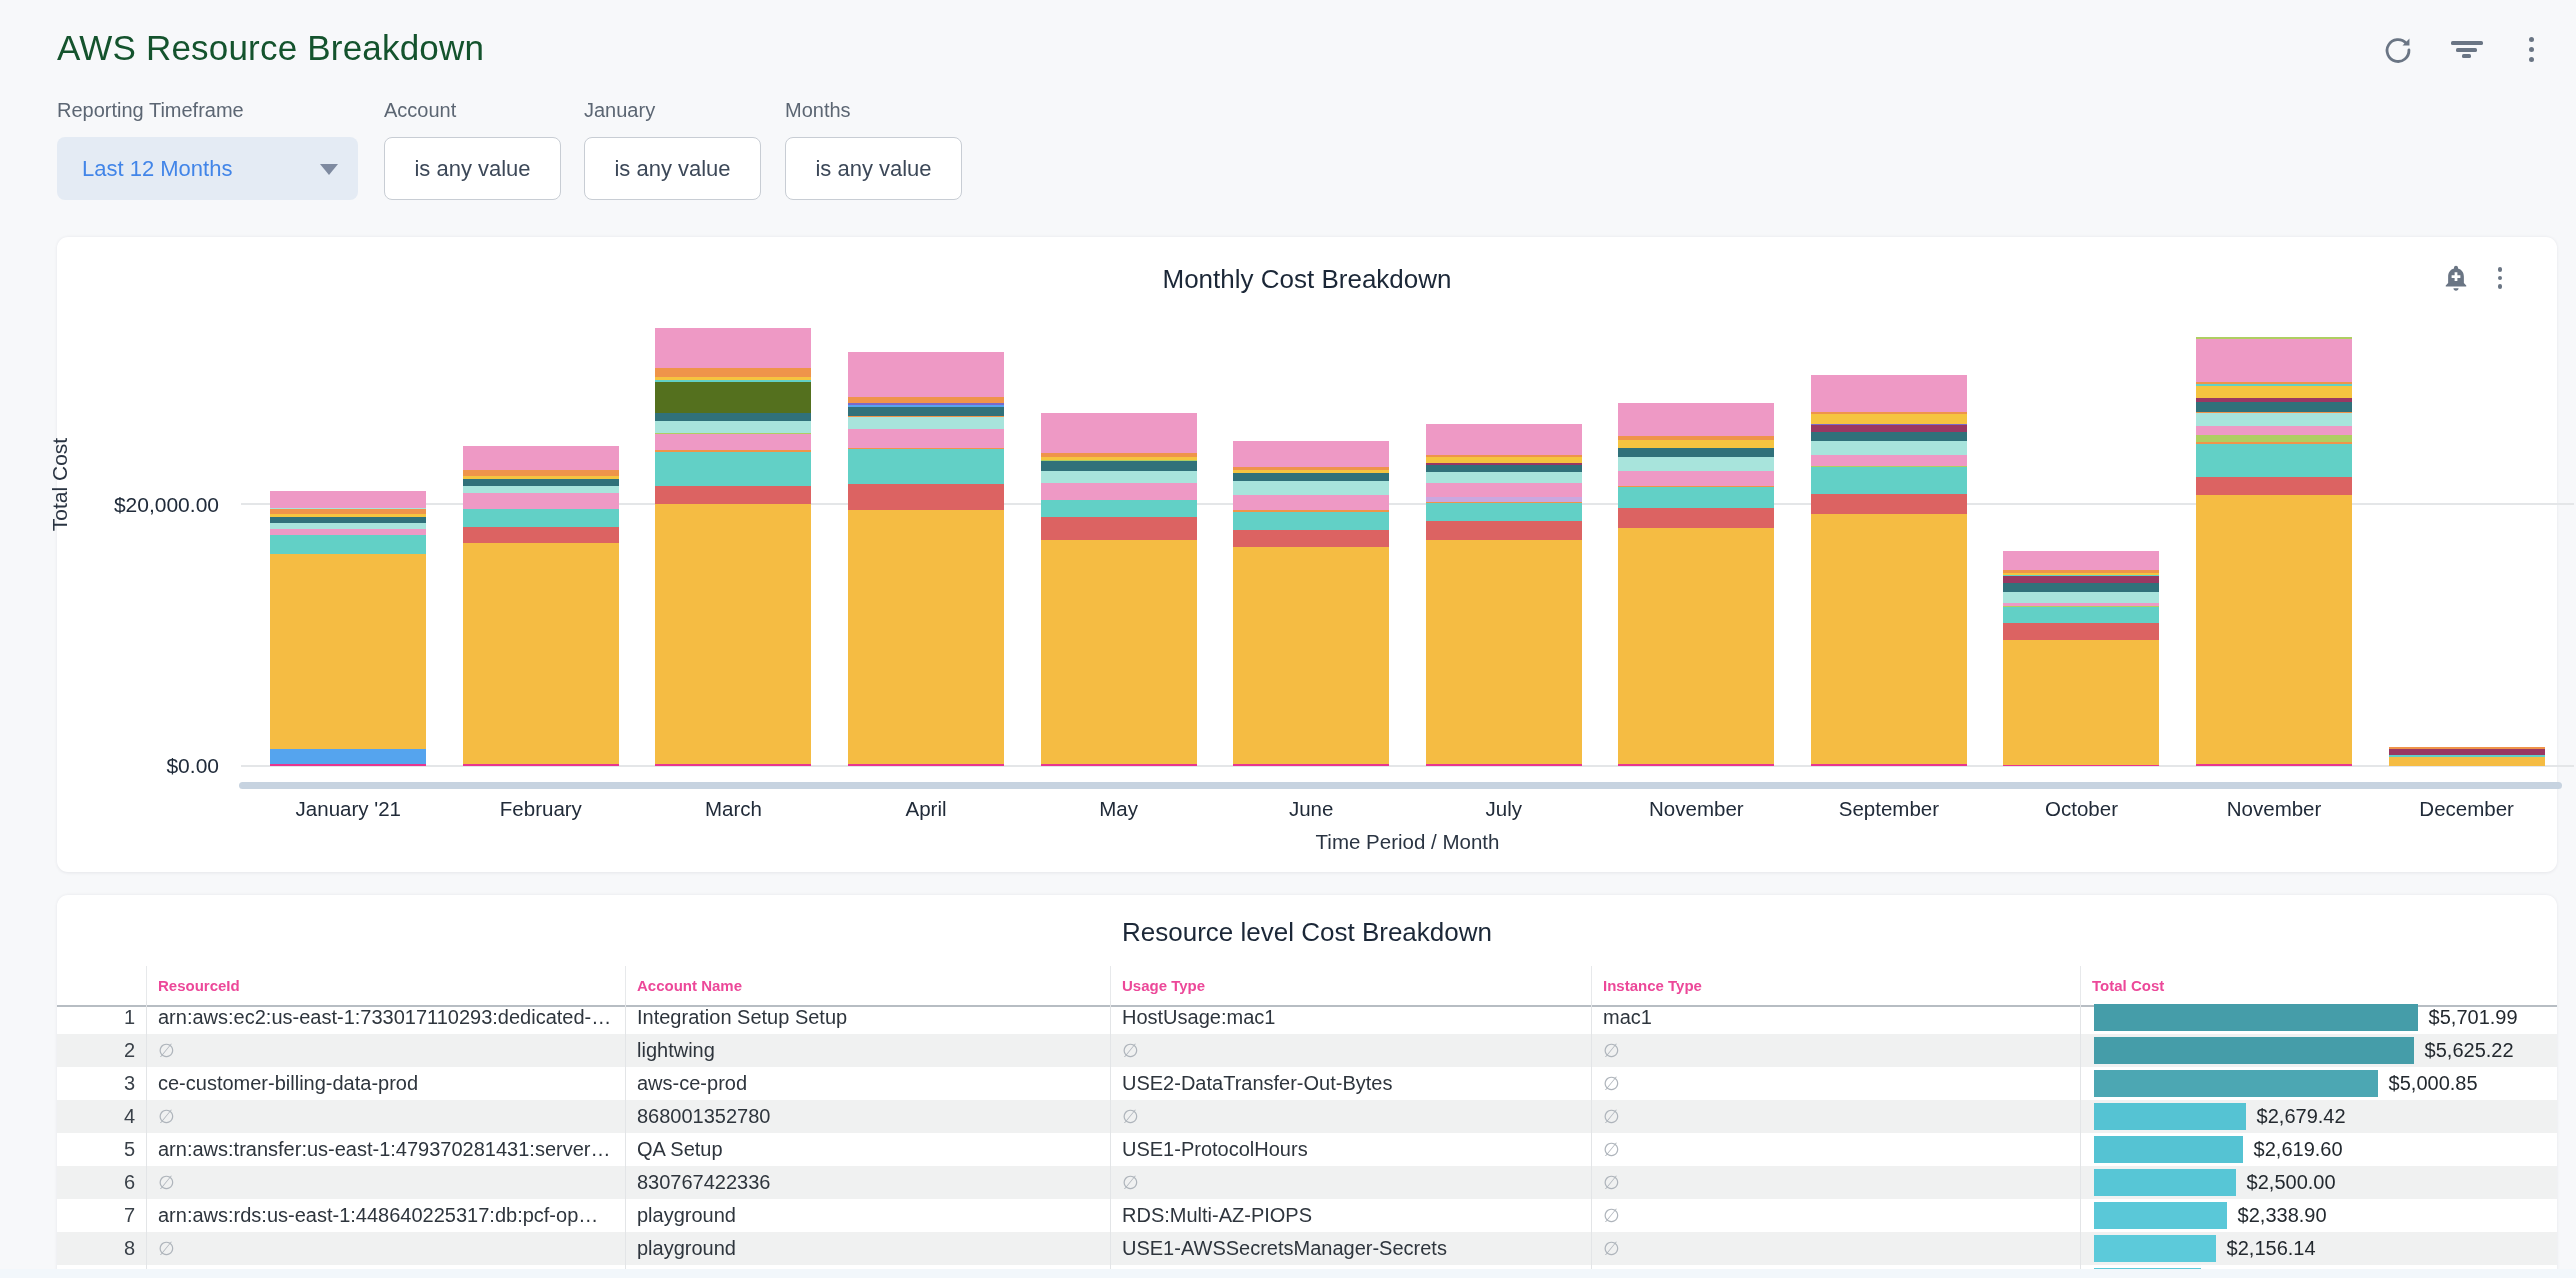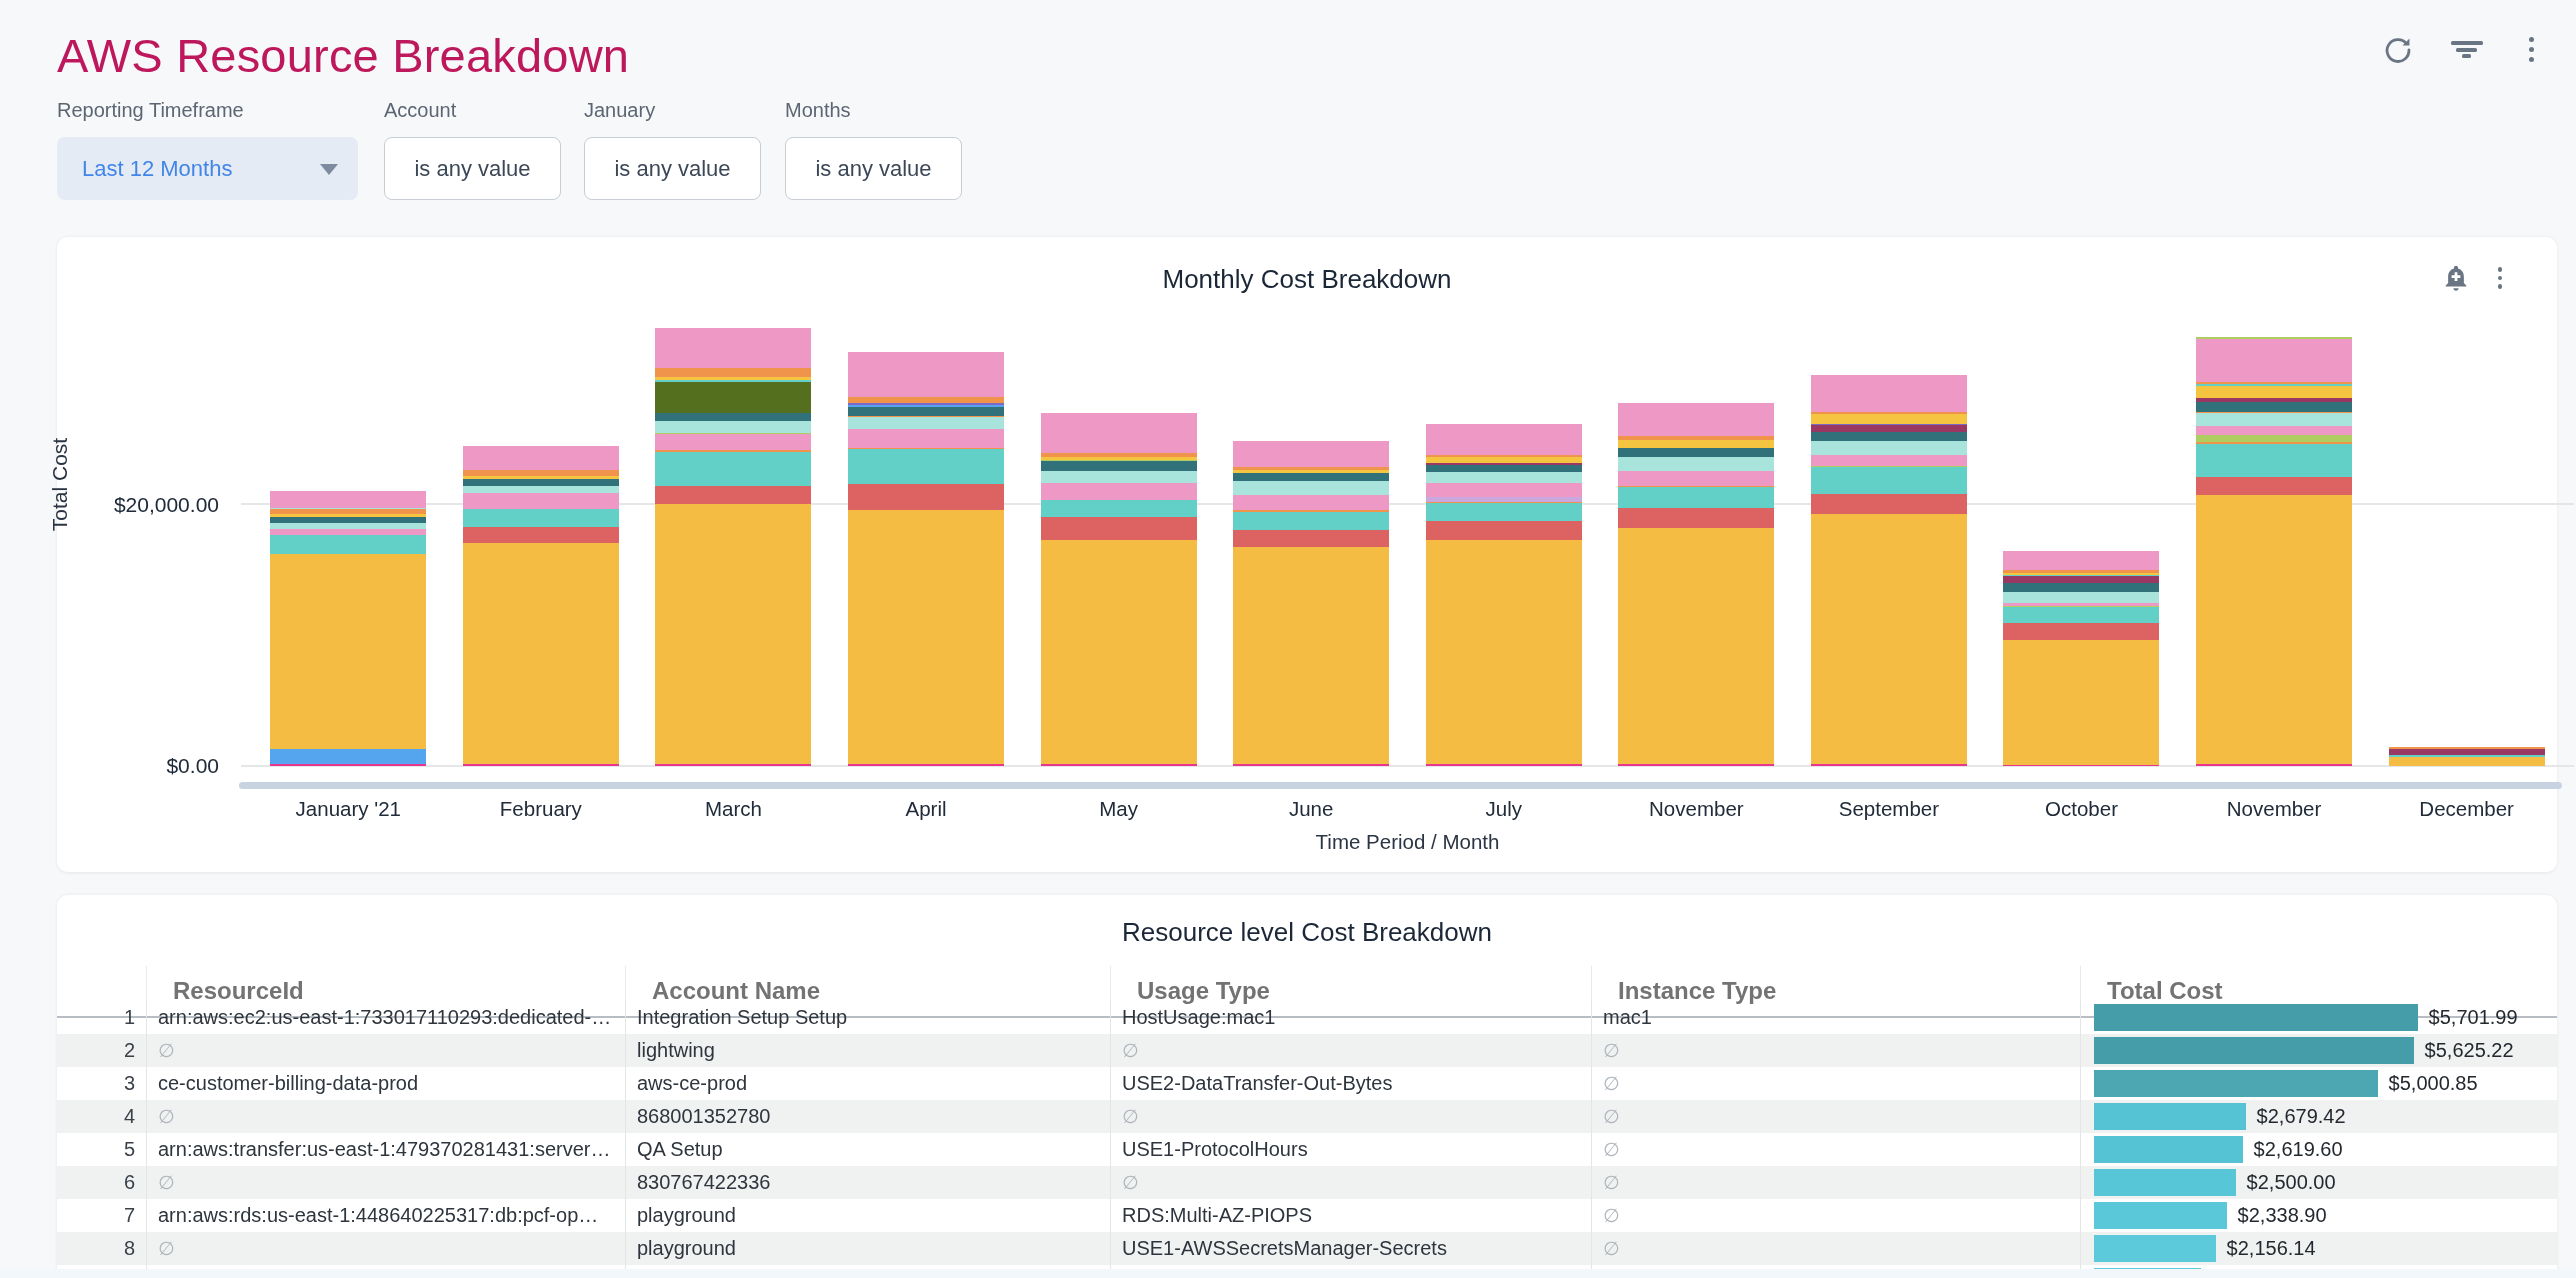--- a/index.html
+++ b/index.html
@@ -1,22 +1,22 @@
 <!DOCTYPE html>
 <html style="font-size:12.6px"><head>
 <meta charset="utf-8">
 <style>
   * { margin:0; padding:0; box-sizing:border-box; }
   html,body { width:2576px; height:1279px; overflow:hidden;
     font-family:"Liberation Sans","DejaVu Sans",sans-serif;
     background:#F7F8FA; position:relative; }
 
   
-  .page-title { position:absolute; left:57px; top:28px; font-size:47px; font-weight:500;
-    color:#be185d; letter-spacing:0.2px; }
+  .page-title { position:absolute; left:57px; top:28px; font-size:35px; font-weight:500;
+    color:#14532d; letter-spacing:0.2px; }
   .hdr-icon { position:absolute; top:32px; width:35px; height:35px; color:#6A7584;
     display:flex; align-items:center; justify-content:center; cursor:pointer; }
   #icon-refresh { left:2380px; }
   #icon-filter  { left:2449px; }
   #icon-more    { left:2514px; }
   .funnel-line { background:#6A7584; border-radius:1.6px; height:4px; margin:2.4px auto; }
   .kebab i { display:block; width:5.5px; height:5.5px; border-radius:50%; background:#6A7584; margin:4.7px auto; }
 
   
   .filter-label { position:absolute; top:99px; font-size:20px; color:#5C6673; }
@@ -61,21 +61,21 @@
   #chart-scrollbar { position:absolute; left:182px; top:545px; width:2323px; height:7px;
     background:#C7D3E0; border-radius:4px; cursor:pointer; }
   #x-labels { position:absolute; left:195px; top:560px; width:2311px; display:flex; }
   .x-lab { flex:1; text-align:center; font-size:20.5px; color:#212B39; }
   #x-axis-title { position:absolute; left:195px; top:593px; width:2311px; text-align:center;
     font-size:20.5px; color:#2A3442; }
 
   
   .tgrid { display:grid; grid-template-columns:89px 479px 485px 481px 489px 477px; }
   #thead { position:absolute; left:0; top:71px; width:100%; border-bottom:2.4px solid #B7BDC3; }
-  .th { font-size:24px; font-weight:bold; color:#737373; padding:11px 8px 11px 26px;
+  .th { font-size:15px; font-weight:bold; color:#ec4899; padding:11px 8px 11px 11px;
     border-left:0.8px solid #E7E9EB; white-space:nowrap; overflow:hidden; }
   .th:first-child { border-left:none; }
   #tbody { position:absolute; left:0; top:106px; width:100%; }
   .tr { height:33px; }
   .tr.even { background:#F0F1F1; }
   .td { font-size:20px; color:#2E353D; padding:0 8px 0 11px; line-height:33px;
     border-left:0.8px solid #E3E5E7; white-space:nowrap; overflow:hidden; }
   .td.num { text-align:right; padding-right:11px; color:#3A4149; border-left:none; }
   .td .null { color:#AEB4BB; font-size:19px; }
   .td.cost { display:flex; align-items:center; padding-left:12.6px; }

